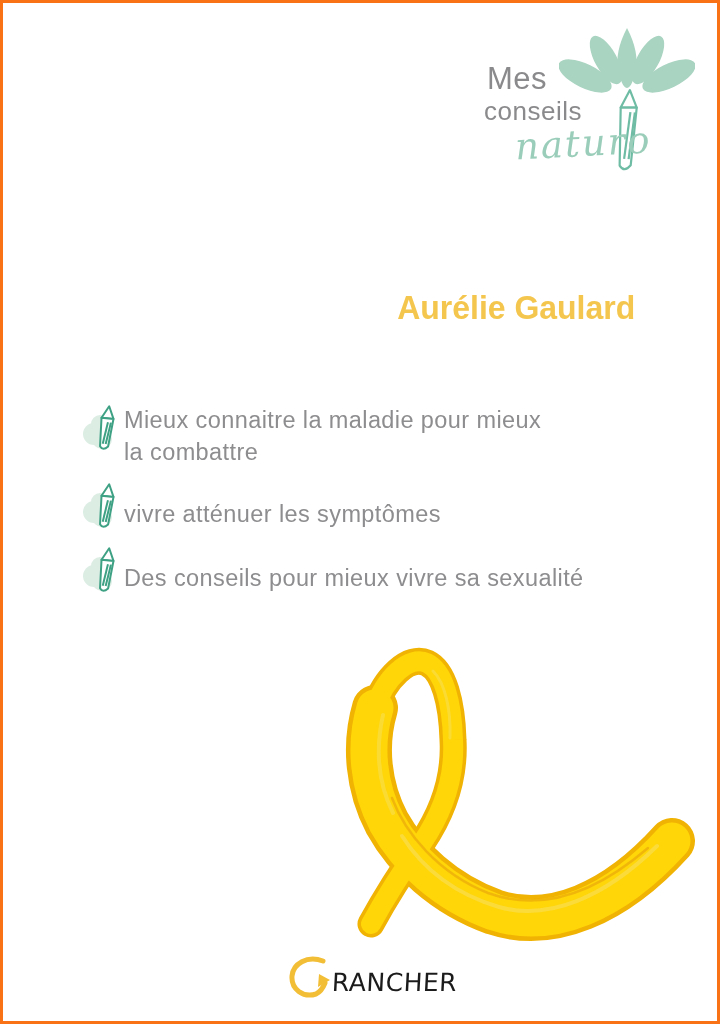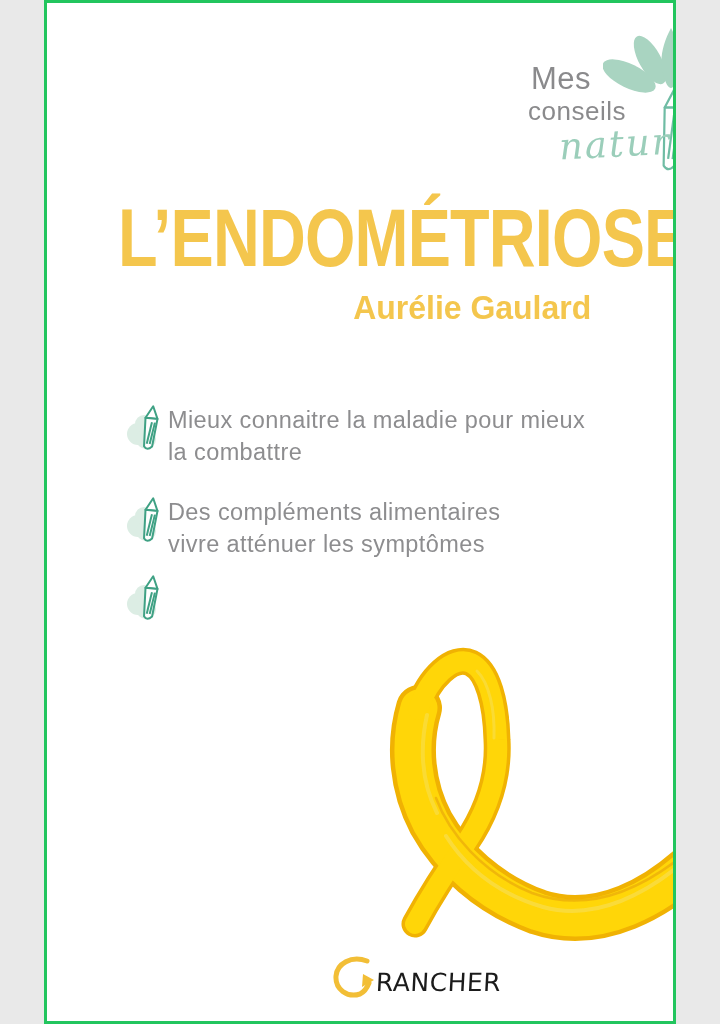--- a/index.html
+++ b/index.html
@@ -1,25 +1,25 @@
 <!DOCTYPE html>
 <html><head>
 <meta charset="utf-8">
 <style>
   * { margin: 0; padding: 0; box-sizing: border-box; }
   html, body { background: #e9e9e9; }
   body { font-family: "Liberation Sans", sans-serif; }
 
   .cover {
     position: relative;
-    width: 632px;
+    width: 720px;
     height: 1024px;
     margin: 0 auto;
     background: #ffffff;
-    border: 3px solid #22c55e;
+    border: 3px solid #f97316;
     overflow: hidden;
   }
 
   
   .brand { position: absolute; top: 0; left: 0; width: 100%; height: 180px; }
   .brand .lotus { position: absolute; left: 556px; top: 24px; }
   .brand .brand-pencil { position: absolute; left: 604px; top: 84px; }
   .brand-line1 {
     position: absolute; left: 484px; top: 60px;
     font-size: 31px; line-height: 32px; color: #8a8a8c;
@@ -111,21 +111,20 @@
         <path d="M12 21 L28 20 L26 78 Q20 86 15 79 Z"></path>
         <path d="M22 25 L19 72" fill="none"></path>
         <path d="M26.5 25 L23.5 72" fill="none"></path>
       </g>
     </svg>
     <div class="brand-line1">Mes</div>
     <div class="brand-line2">conseils</div>
     <div class="brand-line3">naturo</div>
   </div>
 
-  <div class="title"><span>L’ENDOMÉTRIOSE</span></div>
   <div class="author">Aurélie Gaulard</div>
 
   <div class="bullets">
 
     <div class="bullet">
       <svg class="bullet-icon" width="42" height="50" viewBox="0 0 42 50">
         <g fill="#DCEDE4">
           <circle cx="12" cy="30" r="11"></circle>
             <circle cx="18" cy="20" r="9"></circle>
             <circle cx="20" cy="35" r="10"></circle>
@@ -151,40 +150,40 @@
             <circle cx="20" cy="35" r="10"></circle>
         </g>
         <g fill="#ffffff" stroke="#3FA184" stroke-width="2" stroke-linejoin="round" transform="rotate(8 24 25)">
           <path d="M24 2 L30 14 L18 14.5 Z"></path>
           <path d="M18 14.5 L30 14 L28.5 42 Q24 47.5 20.5 43 Z"></path>
           <path d="M25 18 L22.8 40" fill="none"></path>
           <path d="M28 18 L25.8 40" fill="none"></path>
         </g>
       </svg>
       <div class="bullet-text">
-        <div>Des compléments alimentaires</div>
         <div>vivre atténuer les symptômes</div>
       </div>
     </div>
 
     <div class="bullet">
       <svg class="bullet-icon" width="42" height="50" viewBox="0 0 42 50">
         <g fill="#DCEDE4">
           <circle cx="12" cy="30" r="11"></circle>
             <circle cx="18" cy="20" r="9"></circle>
             <circle cx="20" cy="35" r="10"></circle>
         </g>
         <g fill="#ffffff" stroke="#3FA184" stroke-width="2" stroke-linejoin="round" transform="rotate(8 24 25)">
           <path d="M24 2 L30 14 L18 14.5 Z"></path>
           <path d="M18 14.5 L30 14 L28.5 42 Q24 47.5 20.5 43 Z"></path>
           <path d="M25 18 L22.8 40" fill="none"></path>
           <path d="M28 18 L25.8 40" fill="none"></path>
         </g>
       </svg>
       <div class="bullet-text">
+        <div>Des conseils pour mieux vivre sa sexualité</div>
       </div>
     </div>
 
   </div>
 
   <svg class="ribbon" width="380" height="310" viewBox="330 640 380 310">
     <g fill="none" stroke-linecap="round">
 
       <path d="M372 705 C361 742 365 784 384 820 C404 856 441 891 491 909 C548 928 612 901 669 838" stroke="#F0B203" stroke-width="46"></path>
       <path d="M368 921 C386 888 402 864 419 840 C440 809 452 773 450 737 C449 700 441 668 424 660 C406 652 382 674 371 707" stroke="#F0B203" stroke-width="27"></path>

